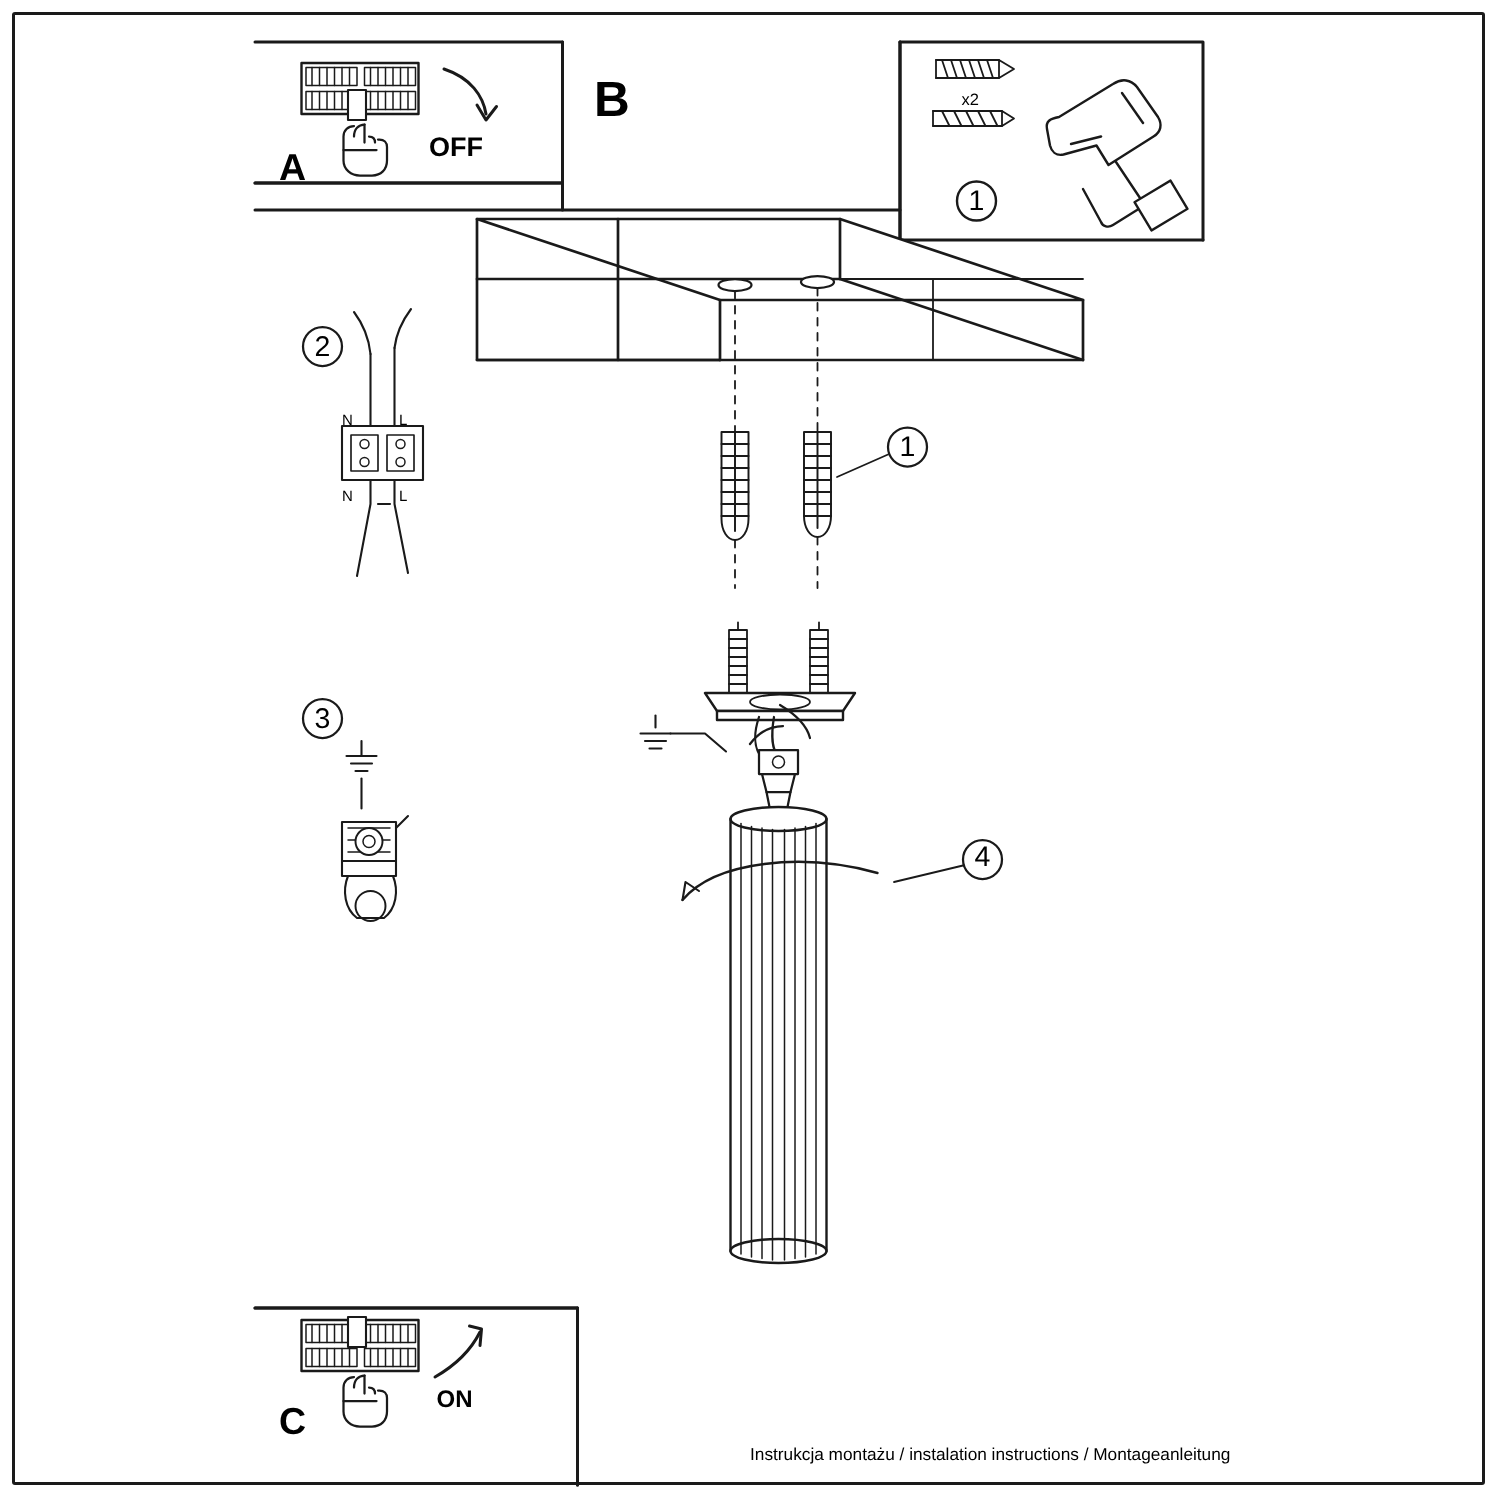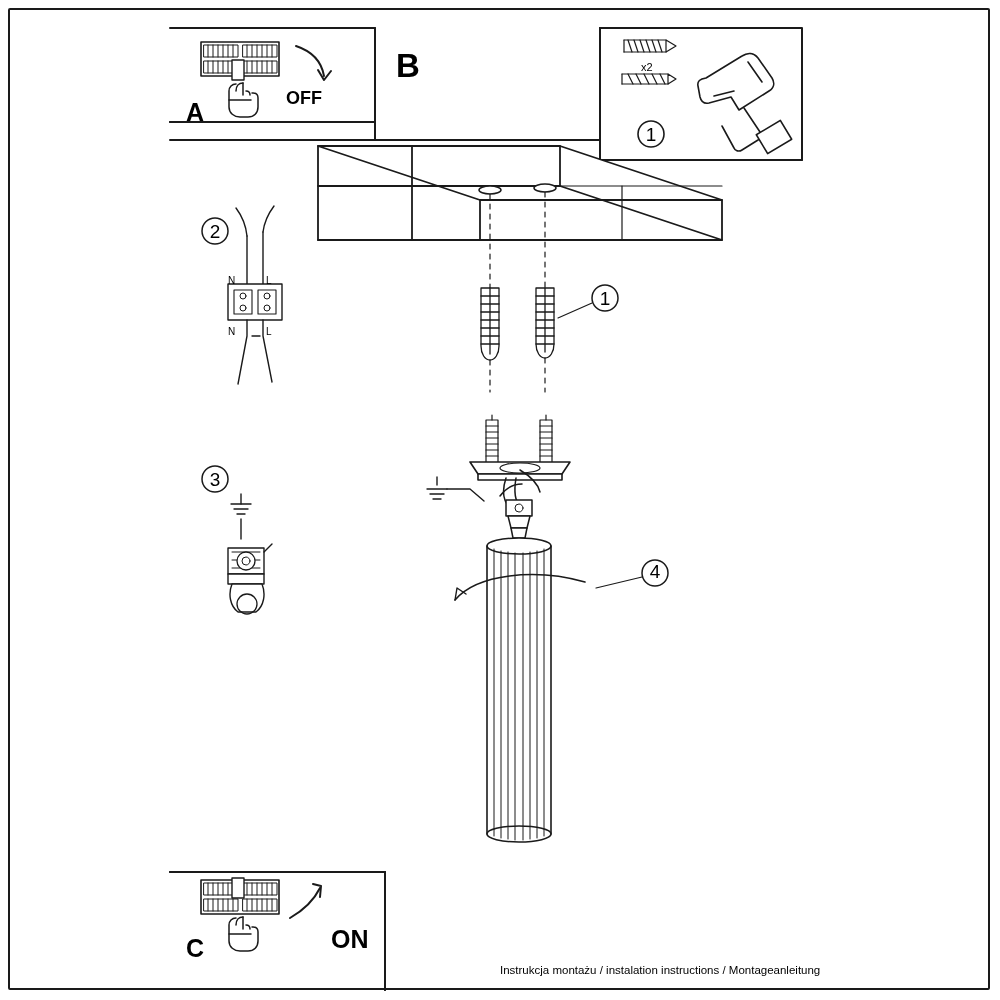--- a/index.html
+++ b/index.html
@@ -41,21 +41,21 @@
     position: absolute;
     font-family: "Liberation Sans", sans-serif;
     font-weight: bold;
     color: #000000;
     white-space: pre;
   }
   .lbl-A { left: 186px; top: 98px; font-size: 25px; }
   .lbl-OFF { left: 286px; top: 88px; font-size: 18px; }
   .lbl-B { left: 396px; top: 47px; font-size: 33px; }
   .lbl-C { left: 186px; top: 934px; font-size: 25px; }
-  .lbl-ON { left: 291px; top: 925px; font-size: 25px; margin-left: 40px; }
+  .lbl-ON { left: 291px; top: 925px; font-size: 16px; }
   .lbl-x2 { left: 641px; top: 61px; font-size: 11px; font-weight: normal; }
   .numlbl {
     position: absolute;
     font-family: "Liberation Sans", sans-serif;
     font-size: 19px;
     font-weight: normal;
     color: #000000;
     text-align: center;
     width: 30px;
   }

